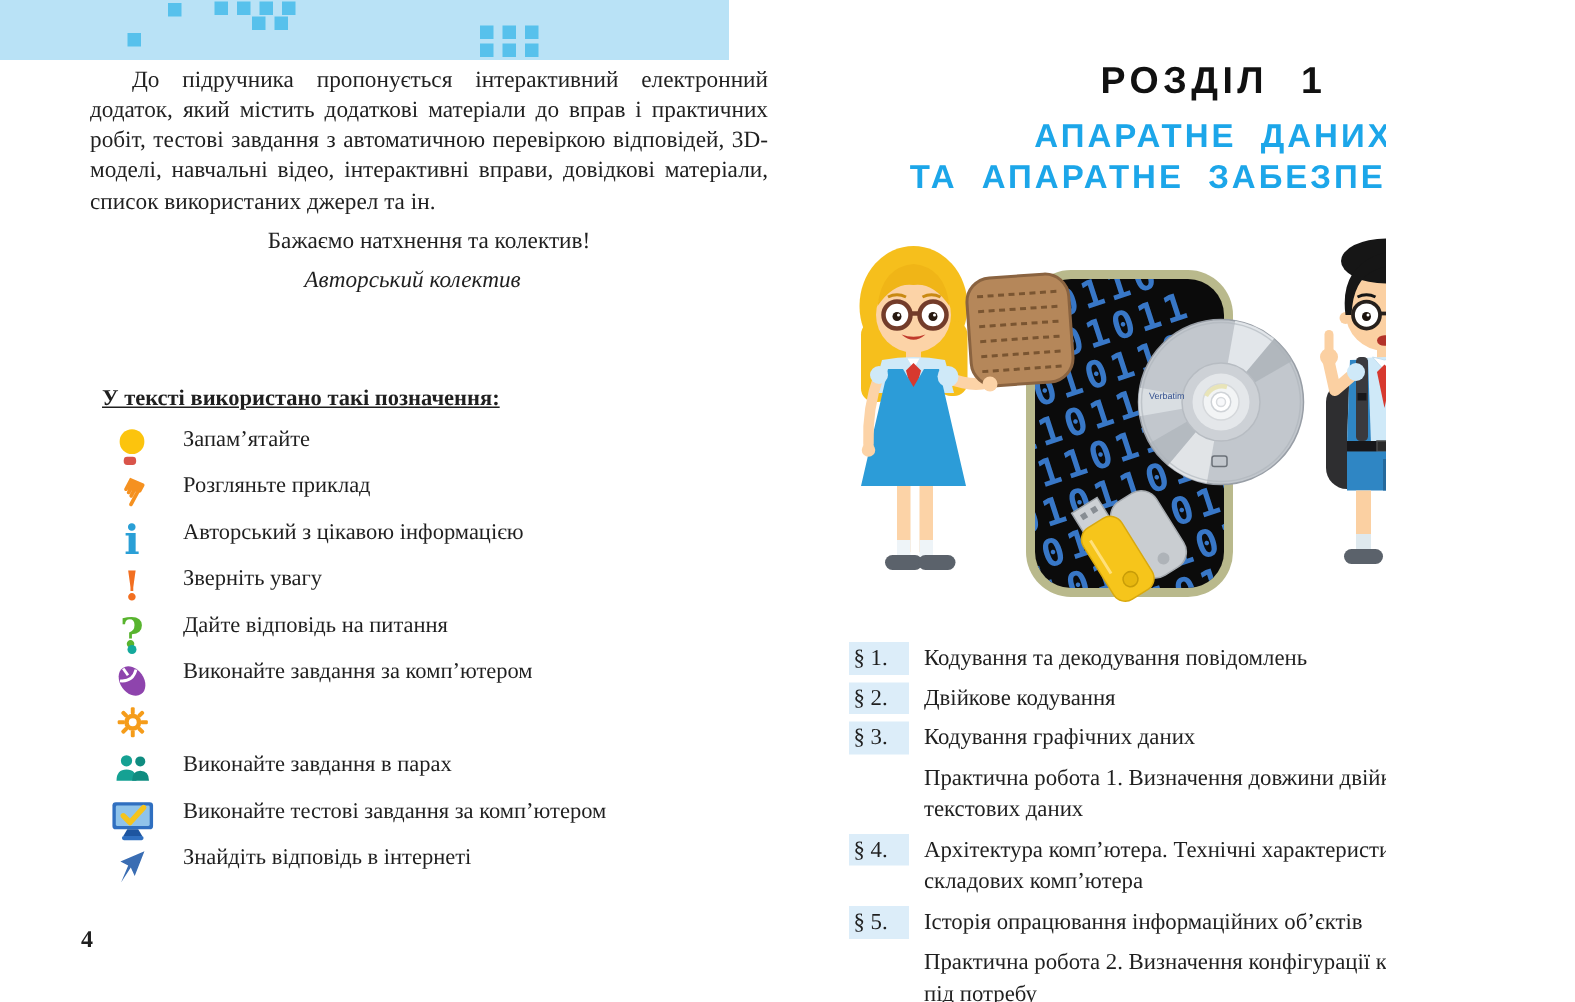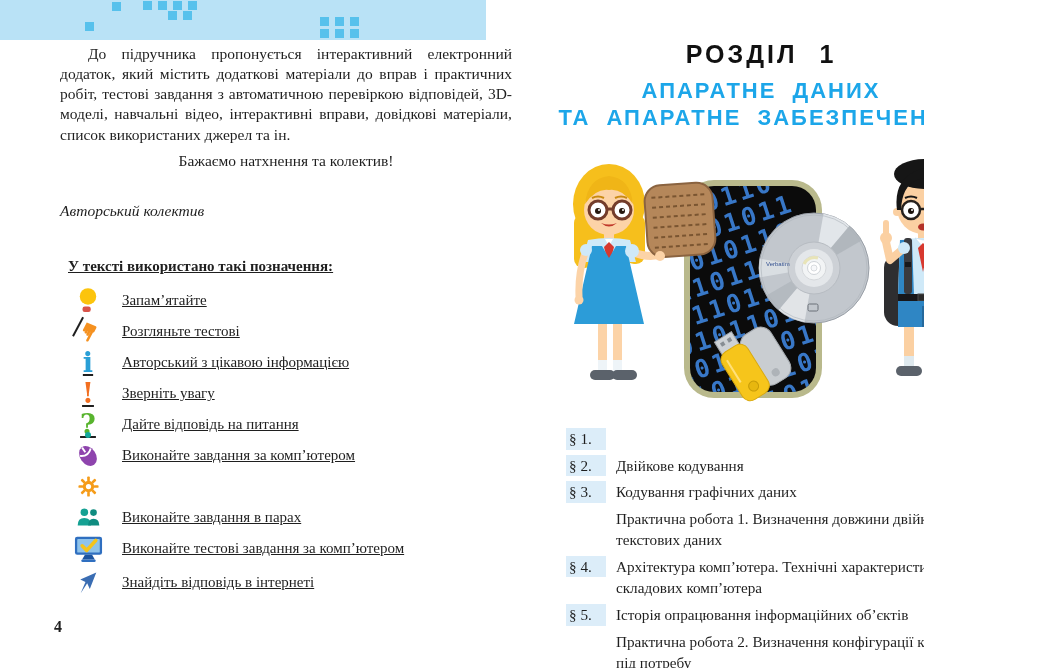--- a/index.html
+++ b/index.html
@@ -15,30 +15,30 @@
     position:relative;width:924px;height:668px;background:#ffffff;overflow:hidden;
     font-family:"Liberation Serif",serif;color:var(--body-text);
   }
   
   .band{position:absolute;left:0;top:0;width:486px;height:40px;background:var(--header-band);}
   .band .sq{position:absolute;width:9px;height:9px;background:var(--band-square);}
   
   .left-page{position:absolute;left:60px;top:44px;width:452px;}
   .intro{font-size:15.5px;line-height:1.3;text-align:justify;text-indent:28px;margin:0;}
   .wish{font-size:15.5px;text-align:center;margin-top:7px;}
-  .byline{font-size:15.5px;font-style:italic;text-align:left;padding-right:22px;margin-top:32px;}
+  .byline{font-size:15.5px;font-style:italic;text-align:center;padding-right:22px;margin-top:8px;}
   .legend{position:absolute;left:68px;top:258px;width:444px;}
   .legend-heading{font-size:15px;font-weight:bold;margin:0 0 10px 0;text-decoration:underline;}
-  .legend-row{display:flex;align-items:center;height:31px;text-decoration:underline;}
+  .legend-row{display:flex;align-items:flex-start;height:31px;}
   .legend-row:last-child{height:36px;}
   .legend-icon{width:40px;display:flex;justify-content:center;align-items:center;flex:0 0 40px;}
   .legend-label{font-size:15px;margin-left:14px;white-space:nowrap;}
   .page-number{position:absolute;left:54px;top:618px;font-size:16px;font-weight:bold;}
   
-  .right-head{position:absolute;left:521px;top:40px;width:480px;text-align:center;
+  .right-head{position:absolute;left:569px;top:40px;width:480px;text-align:center;
     font-family:"Liberation Sans",sans-serif;font-weight:bold;}
   .chapter-label{font-size:25px;color:var(--heading-black);letter-spacing:3px;word-spacing:12px;}
   .chapter-title{font-size:22px;color:var(--accent-blue);letter-spacing:2px;word-spacing:8px;line-height:1.22;margin-top:9px;}
   .illustration{position:absolute;left:552px;top:154px;width:470px;height:276px;}
   .toc{position:absolute;left:566px;top:428px;width:442px;font-size:15.2px;}
   .toc-row{display:flex;align-items:flex-start;margin-bottom:5px;line-height:1.42;}
   .toc-marker{flex:0 0 auto;min-width:34px;background:var(--toc-badge-bg);padding:0 3px;margin-right:10px;white-space:nowrap;}
   .toc-row.no-marker .toc-marker{background:transparent;visibility:hidden;}
   .toc-title{flex:1 1 auto;}
   
@@ -83,21 +83,21 @@
               <rect x="6" y="21" width="9" height="6" rx="2.5" fill="#d9544a"></rect>
             </svg>
           </span>
     <span class="legend-label">Запам’ятайте</span>
   </div>
 
   <div class="legend-row">
     <span class="legend-icon">
             <span style="display:inline-block;font-family:'DejaVu Sans',sans-serif;font-size:24px;color:#f59120;transform:rotate(118deg);line-height:1">☛</span>
           </span>
-    <span class="legend-label">Розгляньте тестові</span>
+    <span class="legend-label">Розгляньте приклад</span>
   </div>
 
   <div class="legend-row">
     <span class="legend-icon">
             <span style="font-family:'DejaVu Serif',serif;font-weight:bold;font-size:27px;color:#2a9fd6;line-height:1">i</span>
           </span>
     <span class="legend-label">Авторський з цікавою інформацією</span>
   </div>
 
   <div class="legend-row">
@@ -345,20 +345,21 @@
       <path d="M352,94 L338,106 L334,88" stroke="#fbd0a2" stroke-width="8" fill="none" stroke-linecap="round" stroke-linejoin="round"></path>
       <circle cx="352" cy="94" r="6" fill="#cfe9f8"></circle>
       <circle cx="334" cy="84" r="6" fill="#fbd0a2"></circle>
       <rect x="331" y="66" width="6" height="16" rx="3" fill="#fbd0a2"></rect>
     </g>
   </svg>
 
   <div class="toc">
   <div class="toc-row">
     <span class="toc-marker">§ 1.</span>
+    <span class="toc-title">Кодування та декодування повідомлень</span>
   </div>
 
   <div class="toc-row">
     <span class="toc-marker">§ 2.</span>
     <span class="toc-title">Двійкове кодування</span>
   </div>
 
   <div class="toc-row">
     <span class="toc-marker">§ 3.</span>
     <span class="toc-title">Кодування графічних даних</span>

